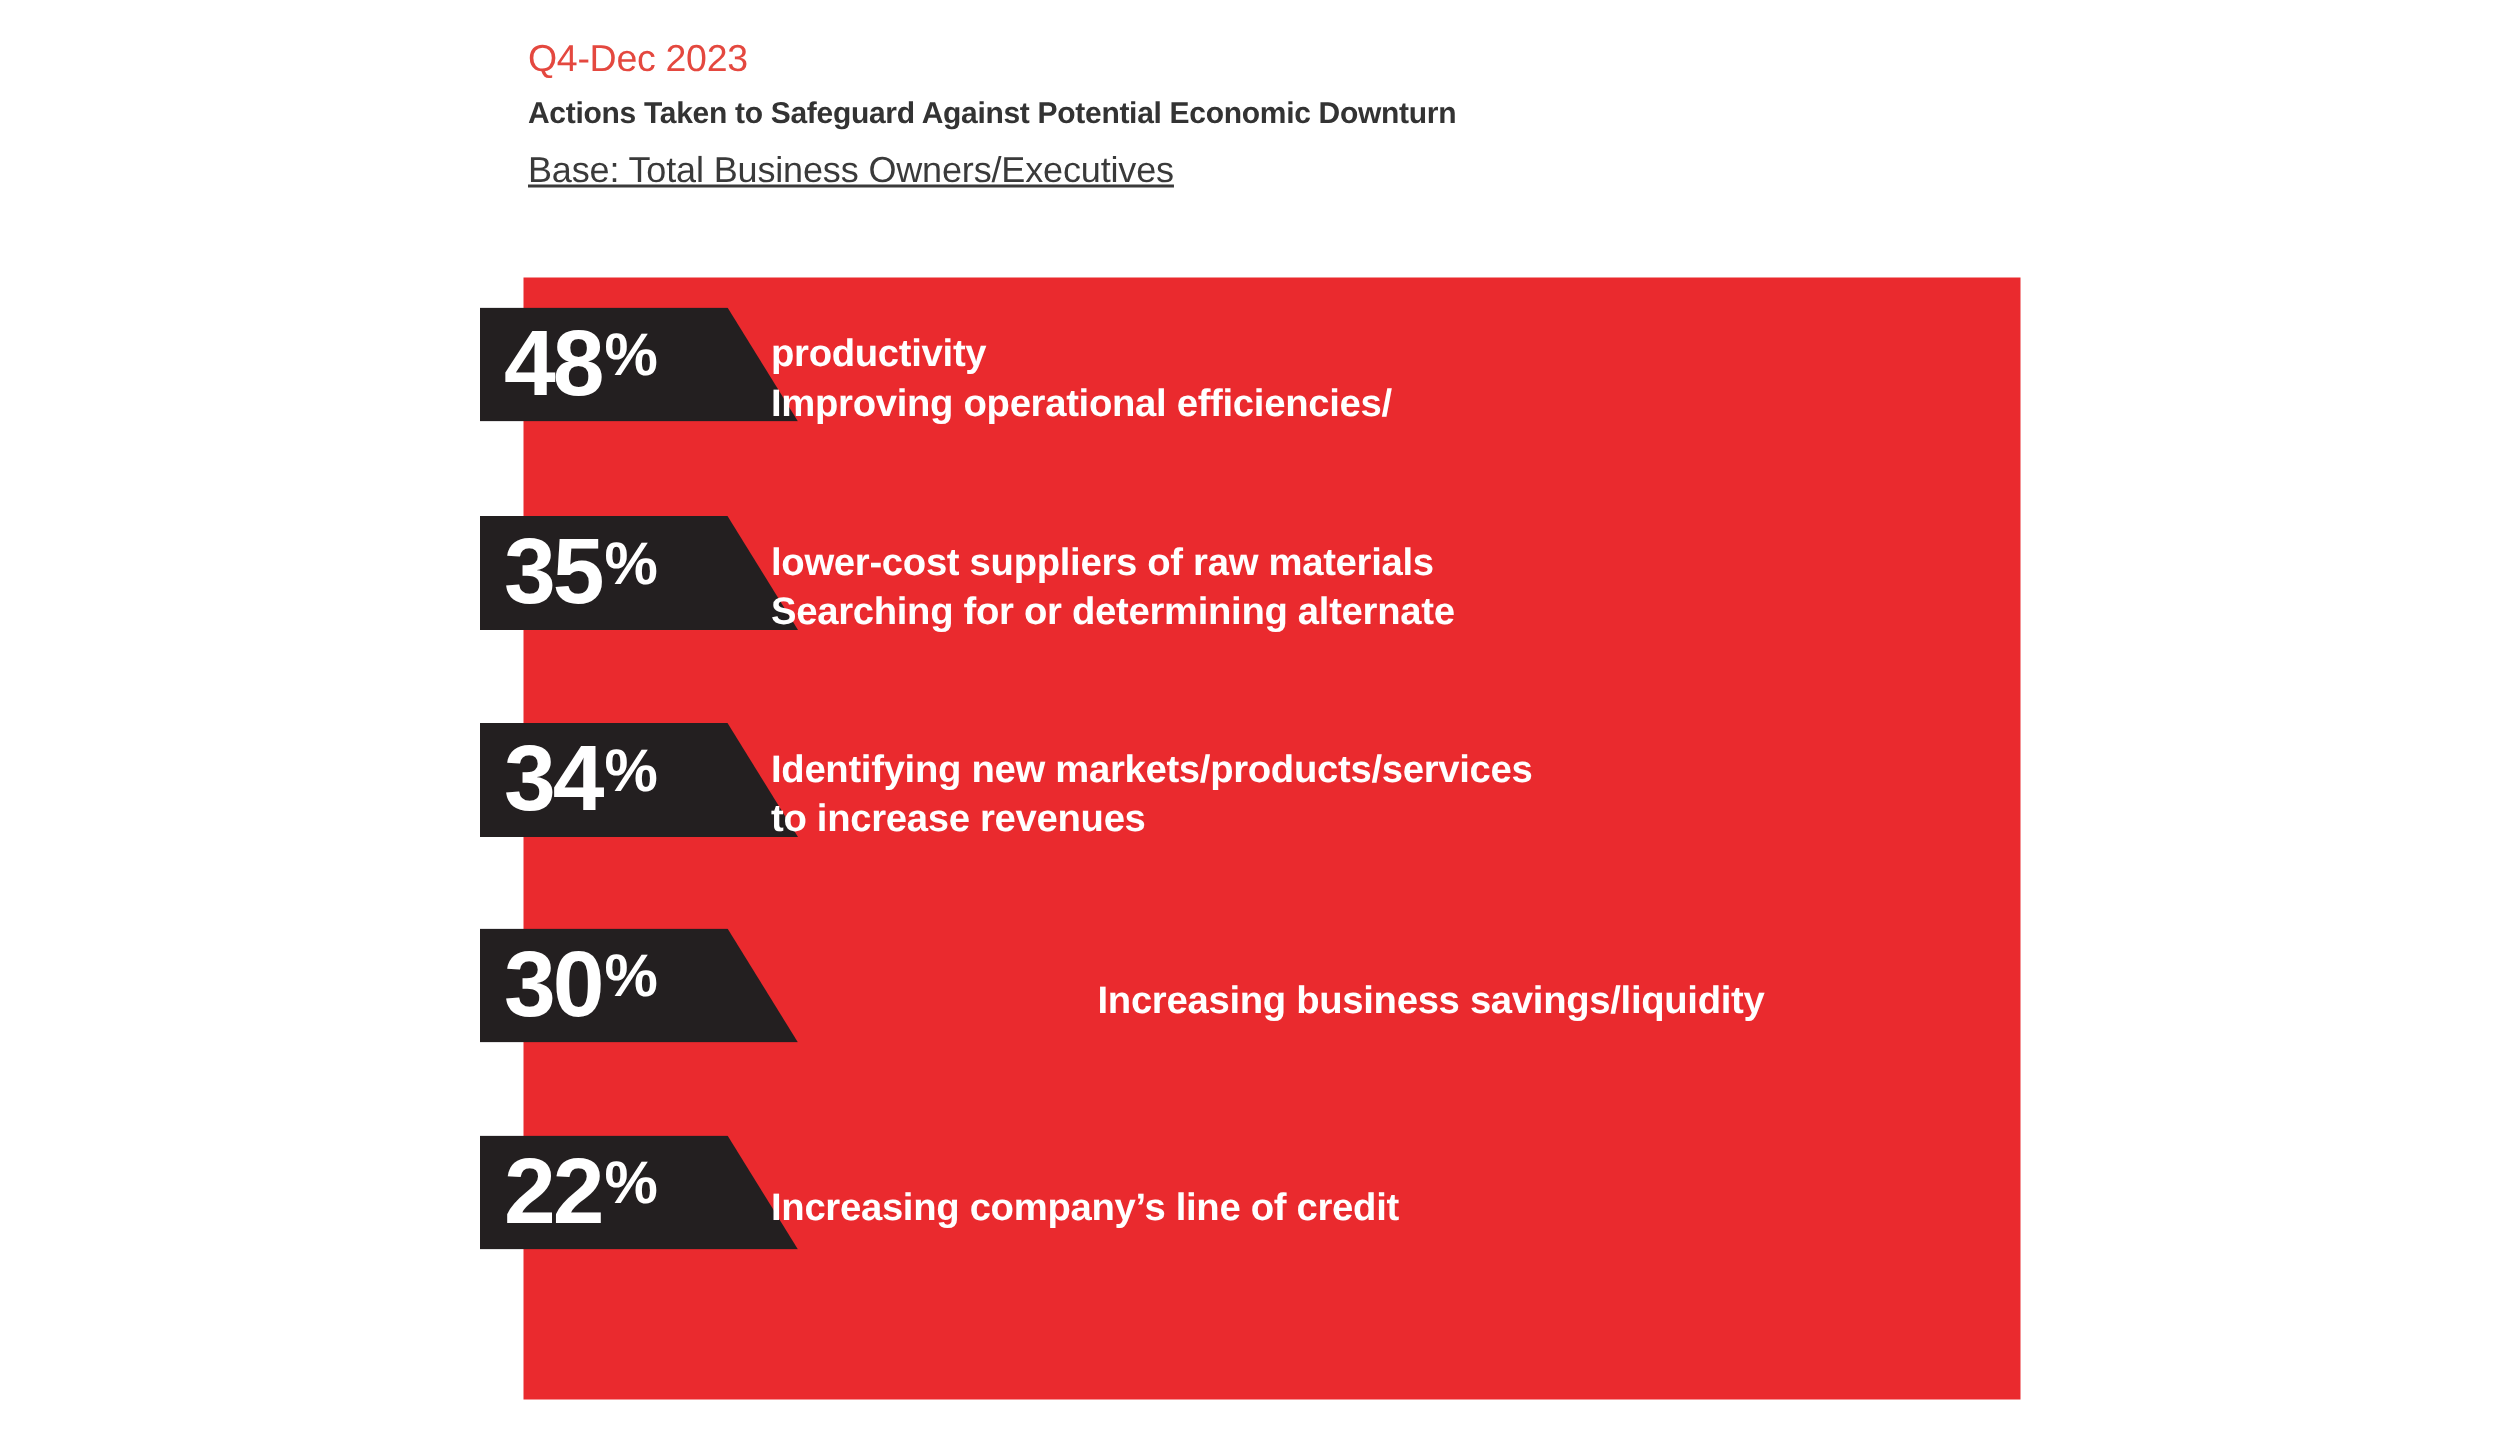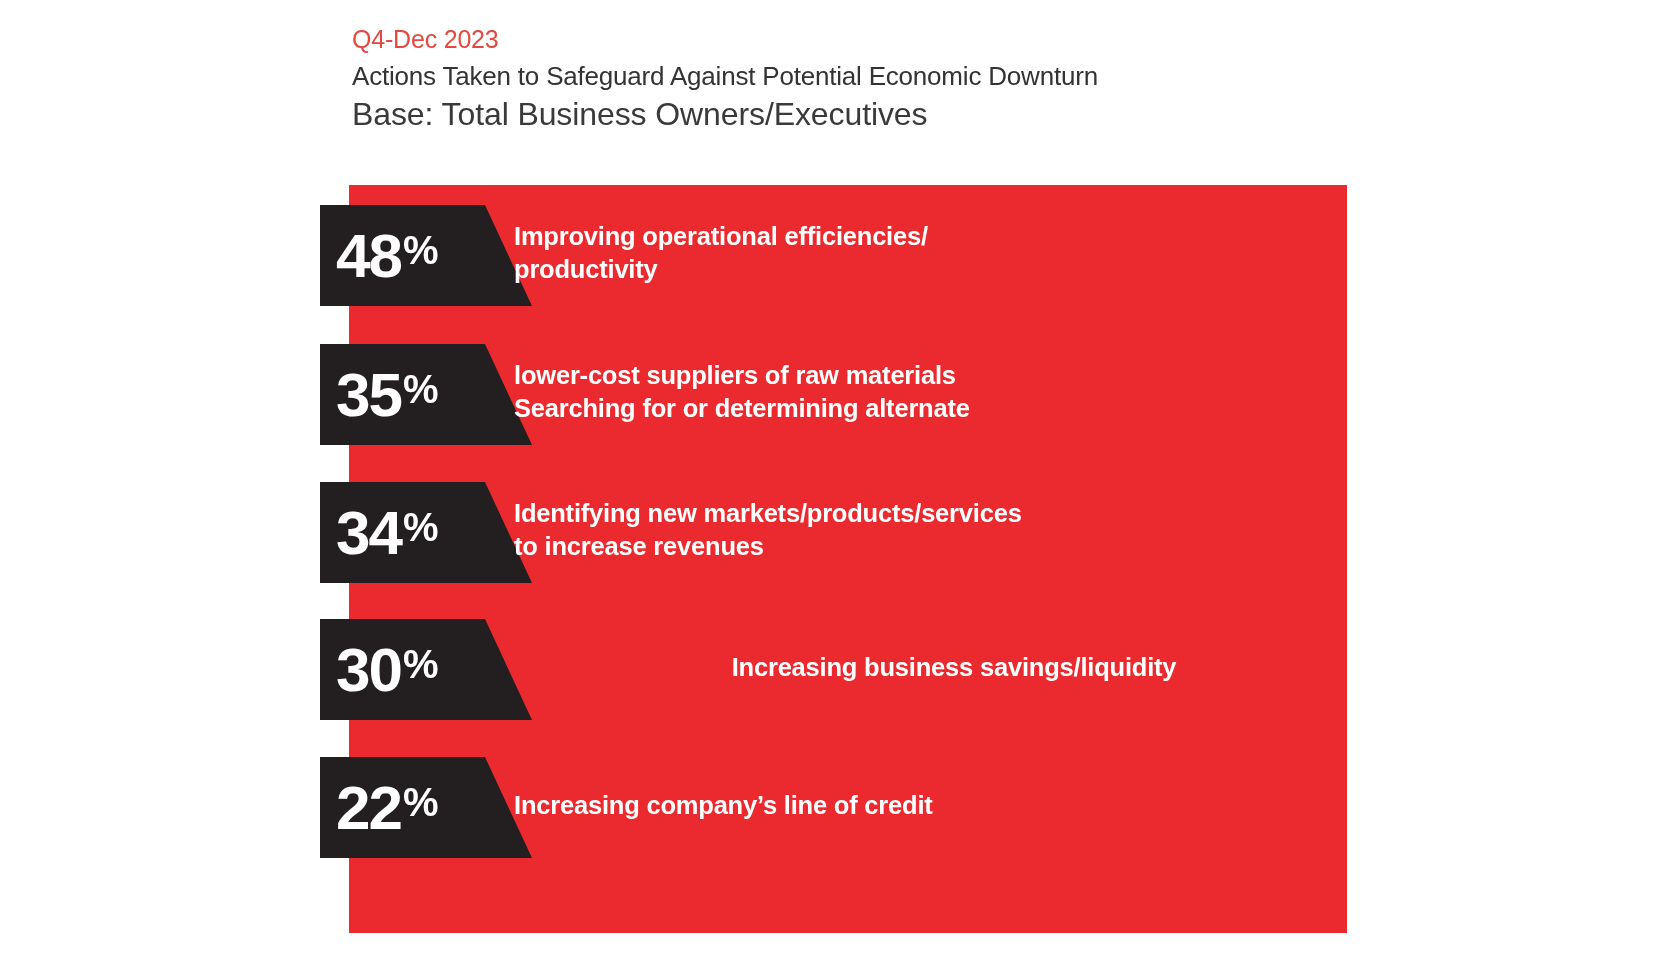--- a/index.html
+++ b/index.html
@@ -31,34 +31,35 @@
   }
   .eyebrow {
     font-size: 25px;
     font-weight: normal;
     color: #E4483F;
     letter-spacing: -0.2px;
     line-height: 34px;
     white-space: nowrap;
   }
   .title {
-    font-size: 26px;
-    font-weight: normal;
+    font-size: 20px;
+    font-weight: bold;
     color: #333333;
     letter-spacing: -0.2px;
     line-height: 40px;
     white-space: nowrap;
   }
   .subtitle {
-    font-size: 32px;
+    font-size: 24px;
     font-weight: normal;
     color: #3a3a3a;
     letter-spacing: -0.1px;
     line-height: 36px;
     white-space: nowrap;
+    text-decoration: underline;
   }
 
   
   .red-panel {
     position: absolute;
     left: 349px;
     top: 185px;
     width: 998px;
     height: 748px;
     background: #EA2A2E;
@@ -83,21 +84,21 @@
   .row.r2 { top: 482px; }
   .row.r3 { top: 619px; text-align: center; }
   .row.r4 { top: 757px; }
 
   
   .badge {
     position: absolute;
     left: 0;
     top: 0;
     width: 212px;
-    height: 101px;
+    height: 76px;
     background: #231F20;
     clip-path: polygon(0 0, 165px 0, 212px 100%, 0 100%);
     display: flex;
     align-items: center;
     box-sizing: border-box;
     padding-left: 16px;
   }
   .badge .num {
     color: #ffffff;
     font-size: 62px;
@@ -148,22 +149,22 @@
   <div class="red-panel"></div>
 
   <div class="rows">
 
     <div class="row r0">
       <div class="badge">
         <span class="num">48</span>
         <span class="pct">%</span>
       </div>
       <div class="label">
+        <span class="ln">productivity</span>
         <span class="ln">Improving operational efficiencies/</span>
-        <span class="ln">productivity</span>
       </div>
     </div>
 
     <div class="row r1">
       <div class="badge">
         <span class="num">35</span>
         <span class="pct">%</span>
       </div>
       <div class="label">
         <span class="ln">lower-cost suppliers of raw materials</span>

